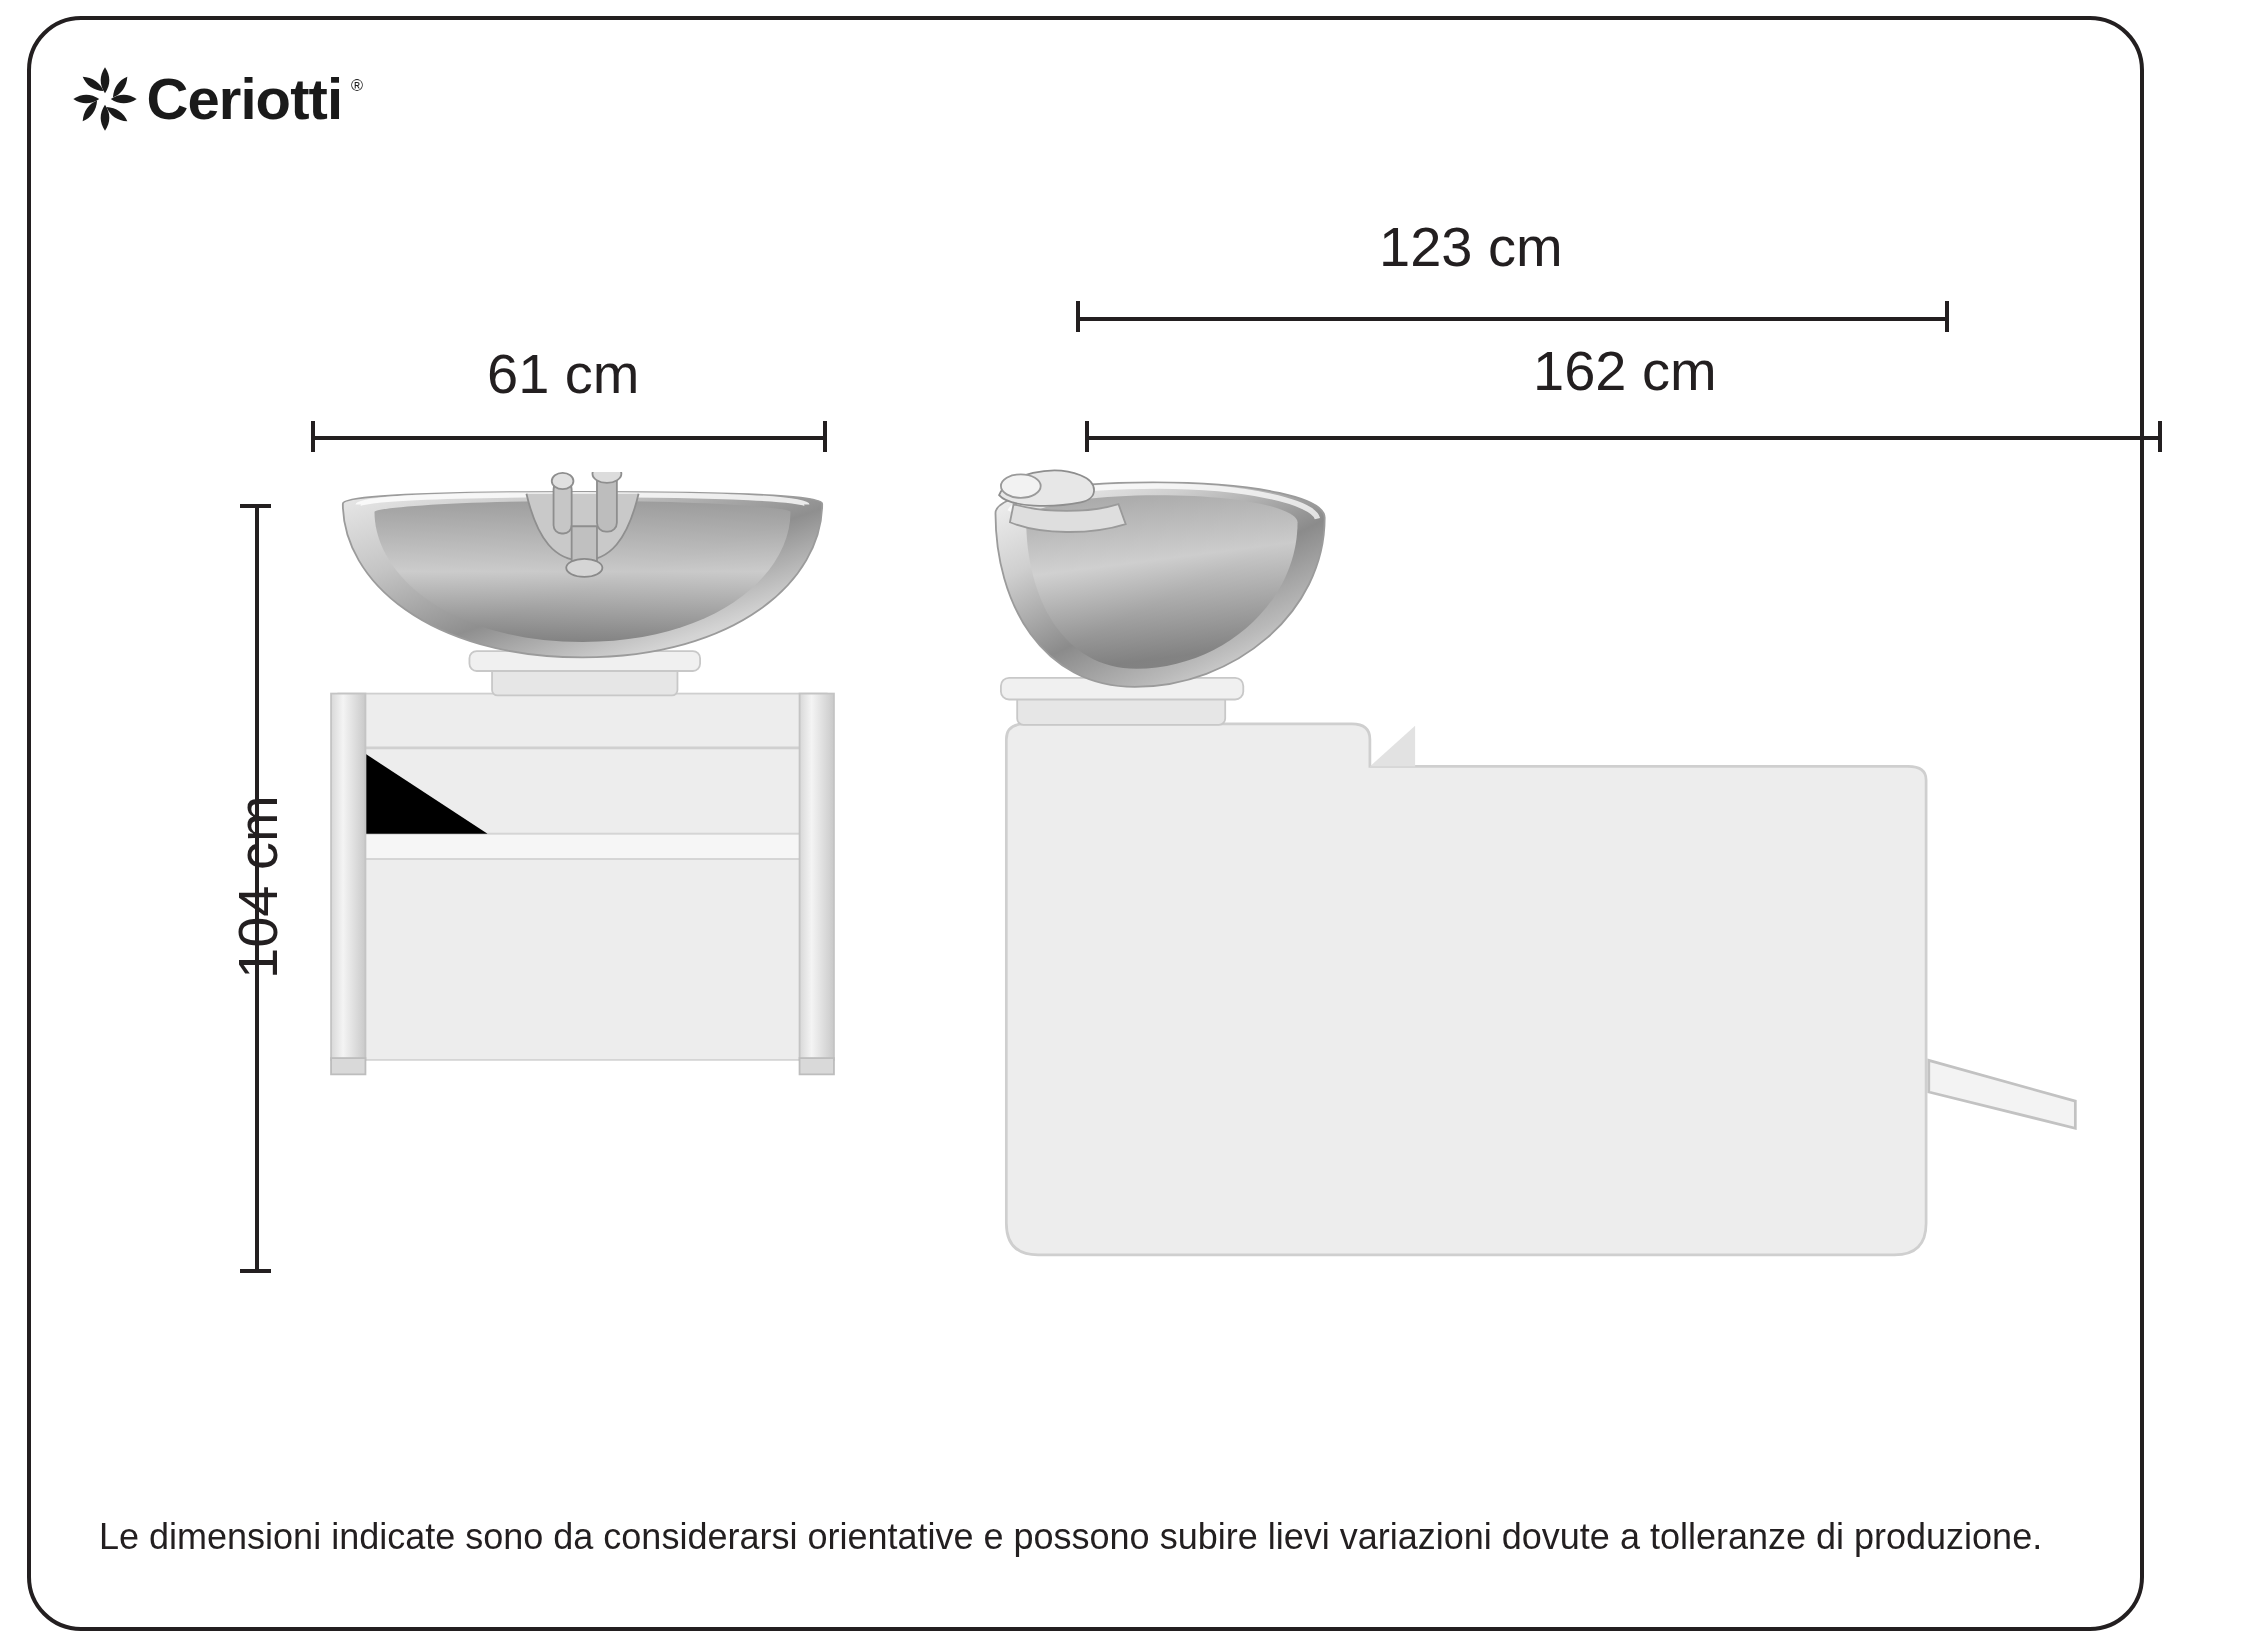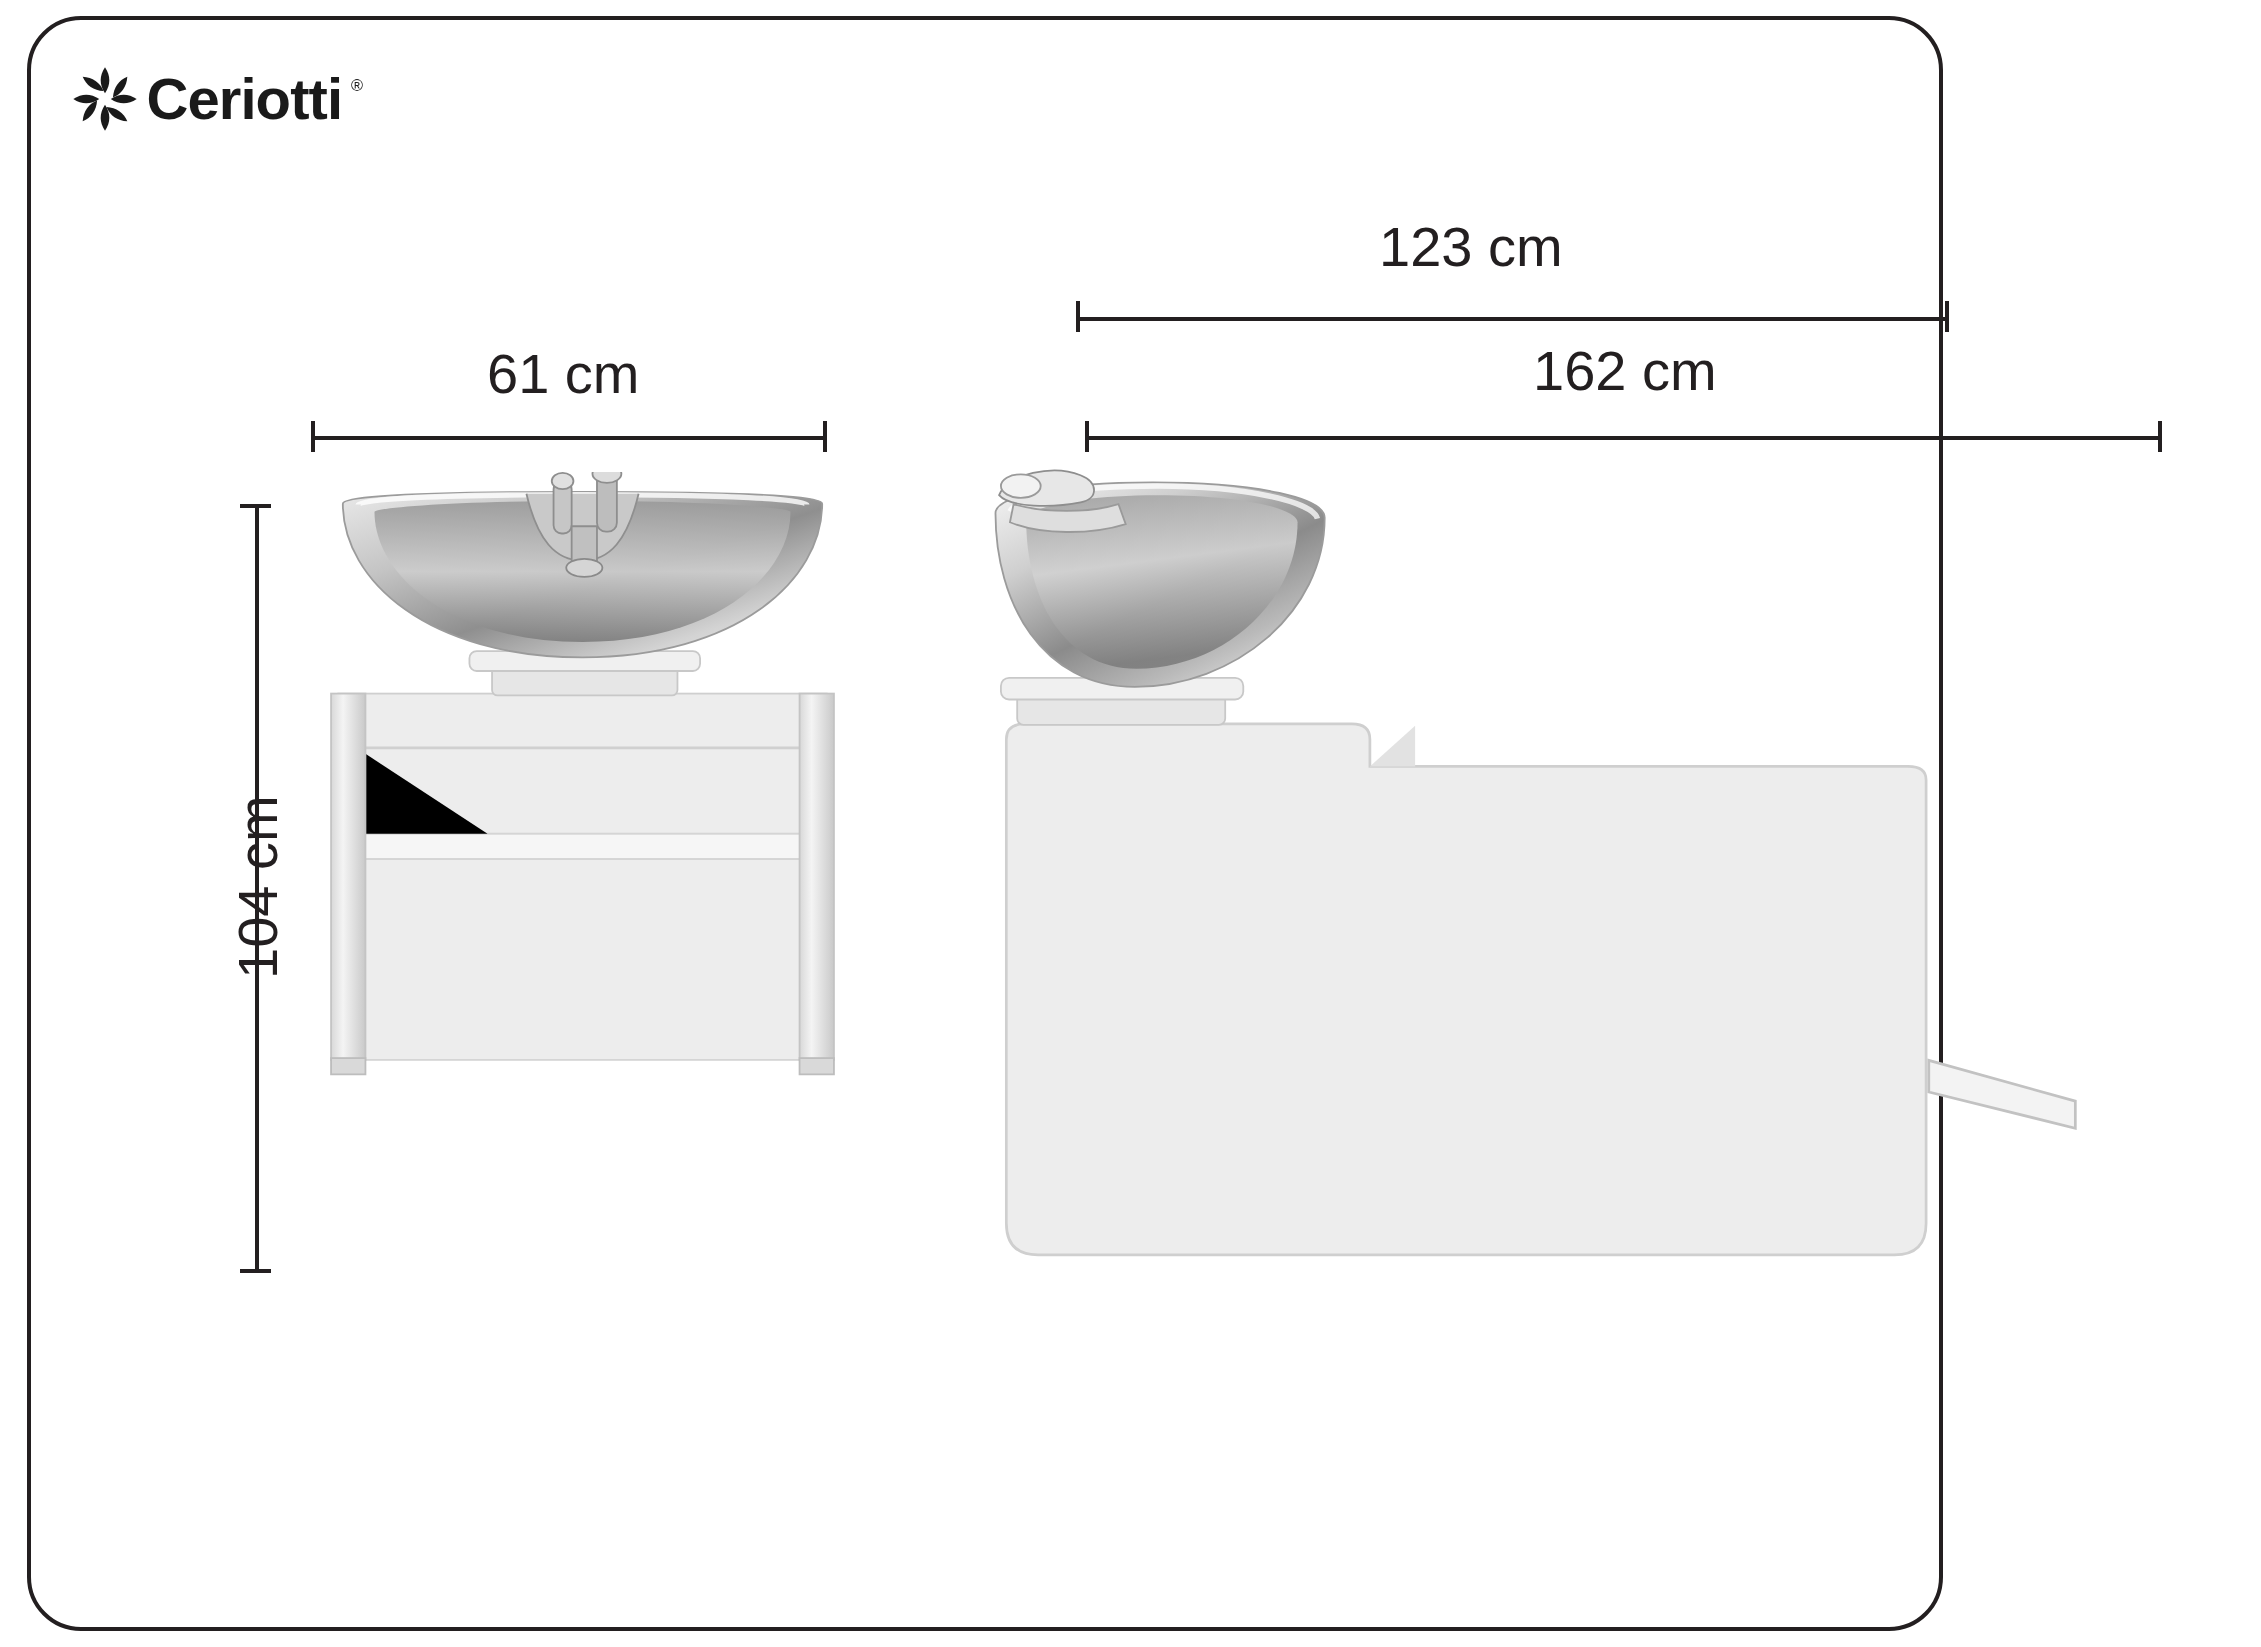--- a/index.html
+++ b/index.html
@@ -10,21 +10,21 @@
   body {
     width: 2262px;
     height: 1647px;
     font-family: "Liberation Sans", sans-serif;
     overflow: hidden;
   }
   .sheet {
     position: absolute;
     left: 27px;
     top: 16.3px;
-    width: 1916px;
+    width: 2117px;
     height: 1615px;
     border: 4.5px solid #231f20;
     border-radius: 54px;
     box-sizing: border-box;
     background: #ffffff;
   }
 
   
   .brand {
     position: absolute;
@@ -272,16 +272,17 @@
       <path d="M22 48 C30 30 95 20 185 20 C285 20 358 38 362 56" fill="none" stroke="#ffffff" stroke-width="6" opacity="0.75"></path>
 
       <path d="M10 30 C20 6 70 -4 100 8 C120 16 120 34 100 38
                C70 44 22 44 10 30 Z" fill="#e7e7e7" stroke="#8e8e8e" stroke-width="2"></path>
       <path d="M26 40 C60 50 110 50 142 40 L150 62 C112 74 56 74 22 60 Z" fill="#dedede" stroke="#9a9a9a" stroke-width="2"></path>
       <ellipse cx="34" cy="20" rx="22" ry="13" fill="#f2f2f2" stroke="#9a9a9a" stroke-width="2"></ellipse>
     </svg>
   </div>
 
   <div class="note">
+    <div>Le dimensioni indicate sono da considerarsi orientative e possono subire lievi variazioni dovute a tolleranze di produzione.</div>
   </div>
 
 </div>
 
 
 </body></html>

